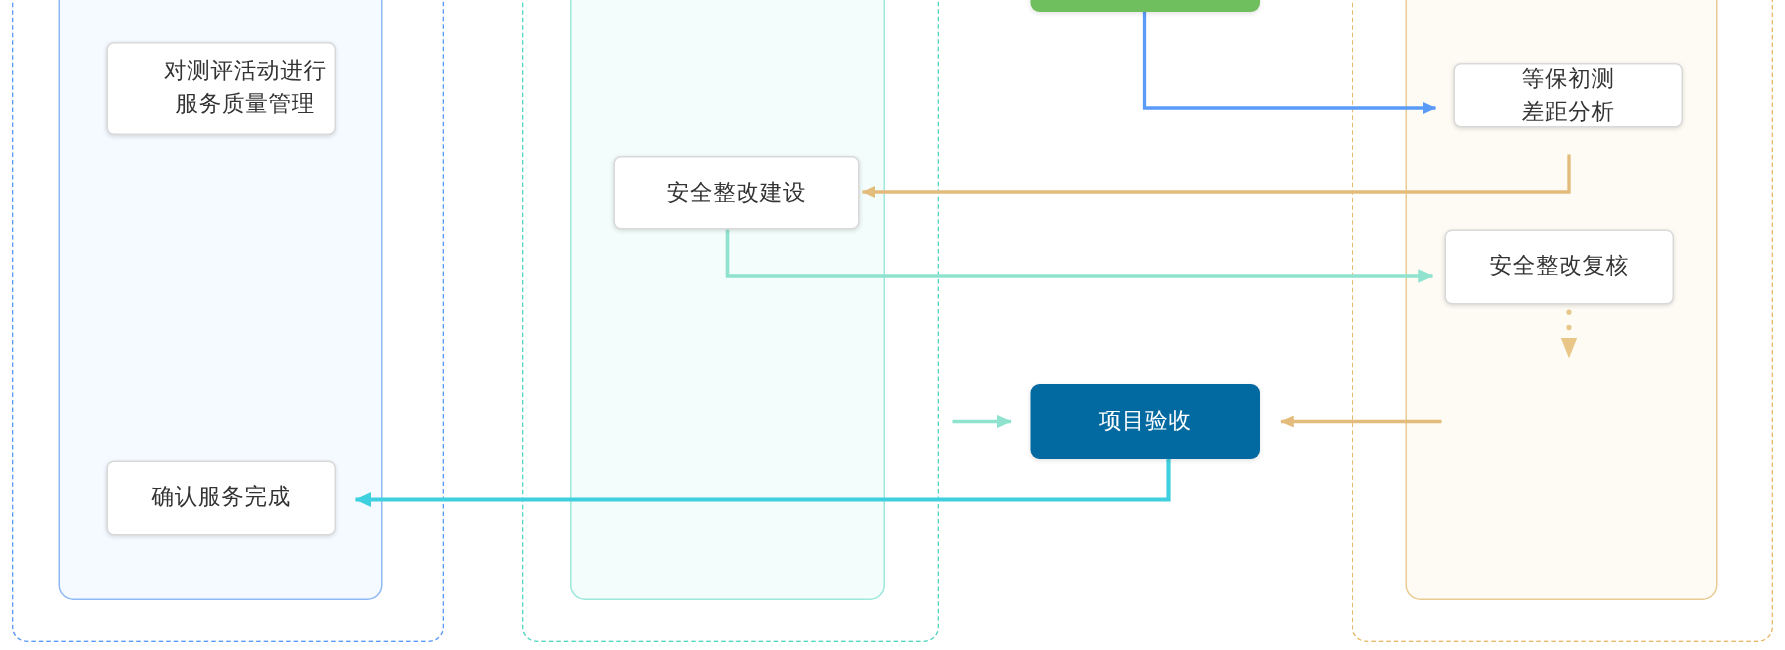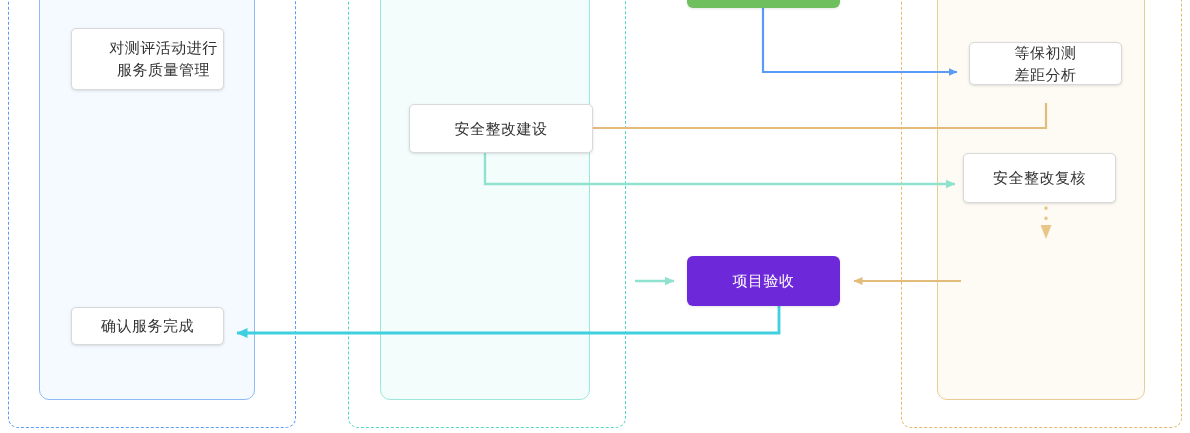--- a/index.html
+++ b/index.html
@@ -50,21 +50,21 @@
     letter-spacing: 0.5px;
     white-space: pre-line;
   }
   .node.plain {
     background: #ffffff;
     border: 1px solid #d9d9d9;
     color: #333333;
     box-shadow: 0 1px 3px rgba(0,0,0,0.13);
   }
   .node.cyan {
-    background: #6d28d9;
+    background: #0369a1;
     border: none;
     color: #ffffff;
     border-radius: 6px;
     box-shadow: 0 1px 3px rgba(0,0,0,0.10);
   }
   .node.green {
     background: #6FBF5E;
     border: none;
     color: #ffffff;
     border-radius: 6px;
@@ -127,23 +127,23 @@
     <path d="M 635 281 L 674 281" fill="none" stroke="#8FE3CE" stroke-width="2.4" marker-end="url(#ar-mint)"></path>
 
     <path d="M 779 306 L 779 333 L 237 333" fill="none" stroke="#3FD0E0" stroke-width="2.8" marker-end="url(#ar-cyan)"></path>
   </svg>
 
   <div class="node green" style="left:687px; top:-34px; width:153px; height:42px;"></div>
 
   <div class="node plain" style="left:71px; top:28px; width:153px; height:62px;padding-left:32px;">对测评活动进行
 服务质量管理</div>
 
-  <div class="node plain" style="left:71px; top:307px; width:153px; height:38px;text-align:center;">确认服务完成</div>
+  <div class="node plain" style="left:71px; top:307px; width:153px; height:50px;text-align:center;">确认服务完成</div>
 
-  <div class="node plain" style="left:409px; top:104px; width:184px; height:49px;">安全整改建设</div>
+  <div class="node plain" style="left:409px; top:104px; width:164px; height:49px;">安全整改建设</div>
 
   <div class="node cyan" style="left:687px; top:256px; width:153px; height:50px;">项目验收</div>
 
   <div class="node plain" style="left:969px; top:42px; width:153px; height:43px;">等保初测
 差距分析</div>
 
   <div class="node plain" style="left:923px; top:153px; width:153px; height:50px;margin-left:40px;">安全整改复核</div>
 
 
 </div>

